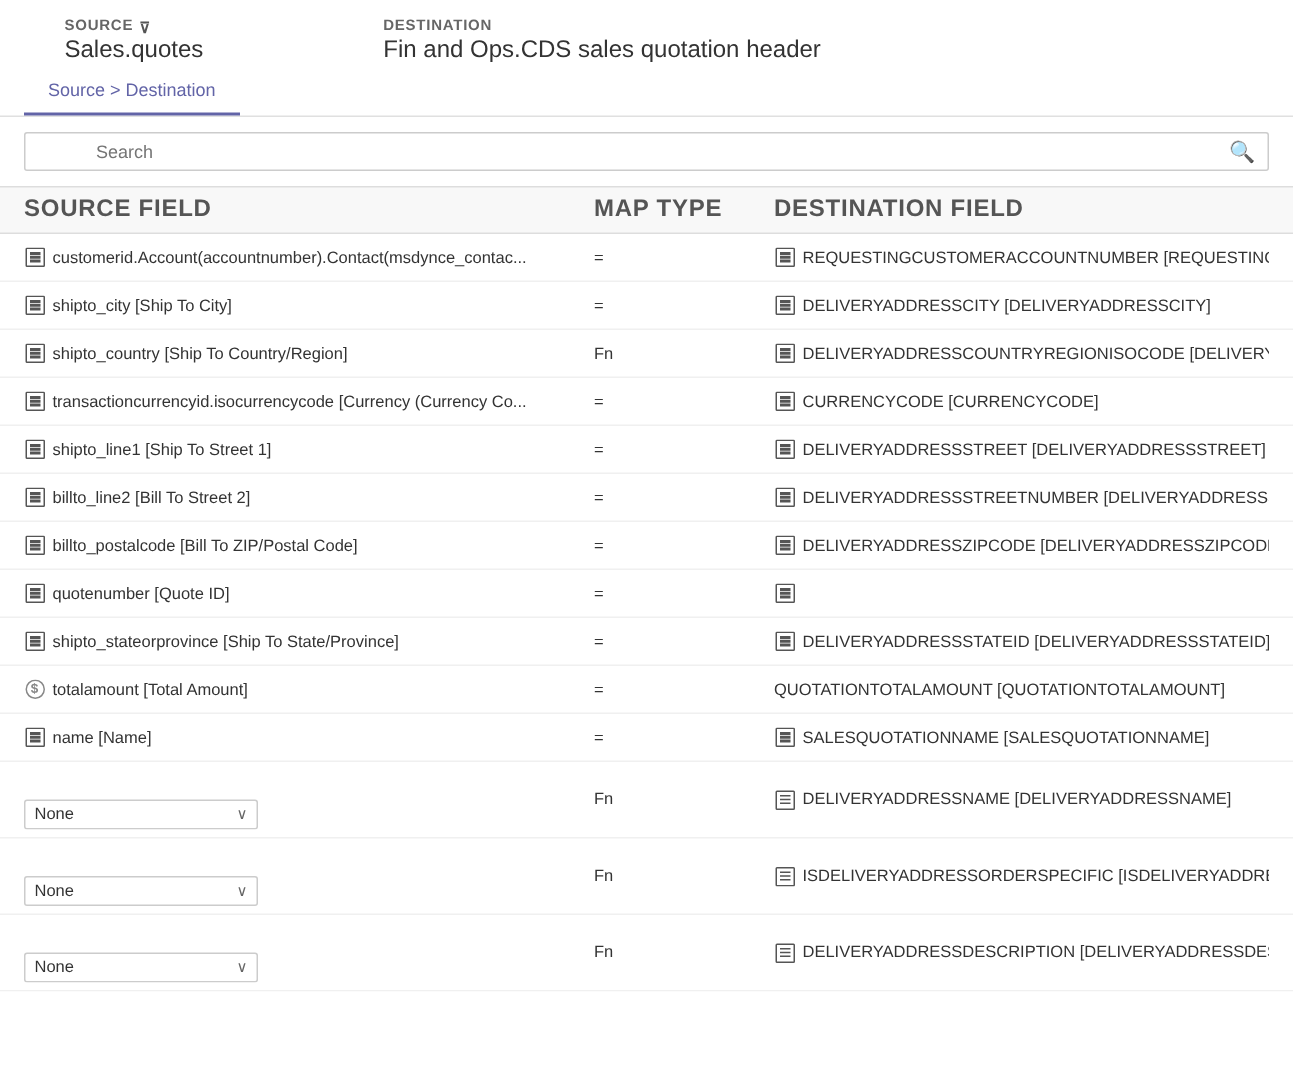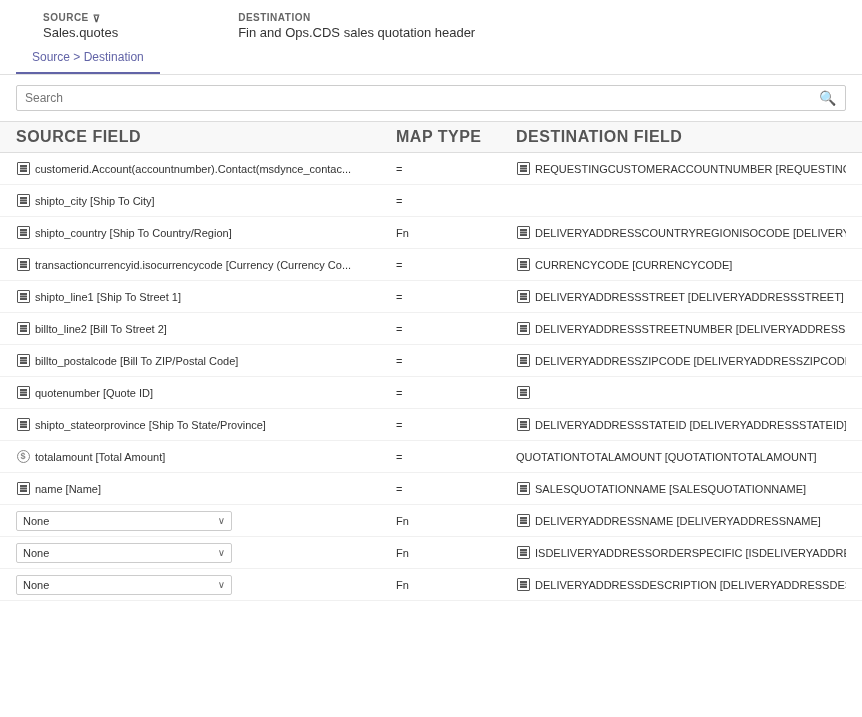--- a/index.html
+++ b/index.html
@@ -21,21 +21,21 @@
     .header-col label {
       font-size: 10px;
       color: #666;
       font-weight: 600;
       letter-spacing: 0.5px;
       display: flex;
       align-items: center;
       gap: 4px;
     }
     .header-col .value {
-      font-size: 13px;
+      font-size: 16px;
       color: #333;
       margin-top: 2px;
     }
     .filter-icon {
       display: inline-block;
       width: 10px;
       height: 10px;
       position: relative;
     }
     .filter-icon::before {
@@ -64,20 +64,21 @@
       border-radius: 2px;
       padding: 4px 8px;
       background: #fff;
     }
     .search-bar input {
       border: none;
       outline: none;
       flex: 1;
       font-size: 12px;
       color: #333;
+      margin-left: 39px;
     }
     .search-icon {
       color: #666;
       font-size: 14px;
     }
     .table-header {
       display: grid;
       grid-template-columns: 380px 120px 1fr;
       padding: 6px 16px;
       background: #f8f8f8;
@@ -155,23 +156,24 @@
     }
     .none-dropdown {
       display: flex;
       align-items: center;
       border: 1px solid #ccc;
       border-radius: 2px;
       padding: 3px 6px;
       font-size: 11px;
       color: #333;
       background: #fff;
-      width: 216px;
+      width: 156px;
       justify-content: space-between;
       cursor: pointer;
+      margin-top: 20px;
     }
     .none-dropdown .arrow {
       color: #666;
       font-size: 10px;
     }
   </style>
 </head>
 <body>
 
 <div class="header-section">
@@ -222,20 +224,26 @@
       </div>
     </div>
     <div class="table-row">
       <div class="cell">
         <span class="cell-icon">
           <span class="icon-field"></span>
         </span>
         <span>shipto_city [Ship To City]</span>
       </div>
       <div class="cell map-type">=</div>
+      <div class="cell">
+        <span class="cell-icon">
+          <span class="icon-field"></span>
+        </span>
+        <span>DELIVERYADDRESSCITY [DELIVERYADDRESSCITY]</span>
+      </div>
     </div>
     <div class="table-row">
       <div class="cell">
         <span class="cell-icon">
           <span class="icon-field"></span>
         </span>
         <span>shipto_country [Ship To Country/Region]</span>
       </div>
       <div class="cell map-type">Fn</div>
       <div class="cell">

